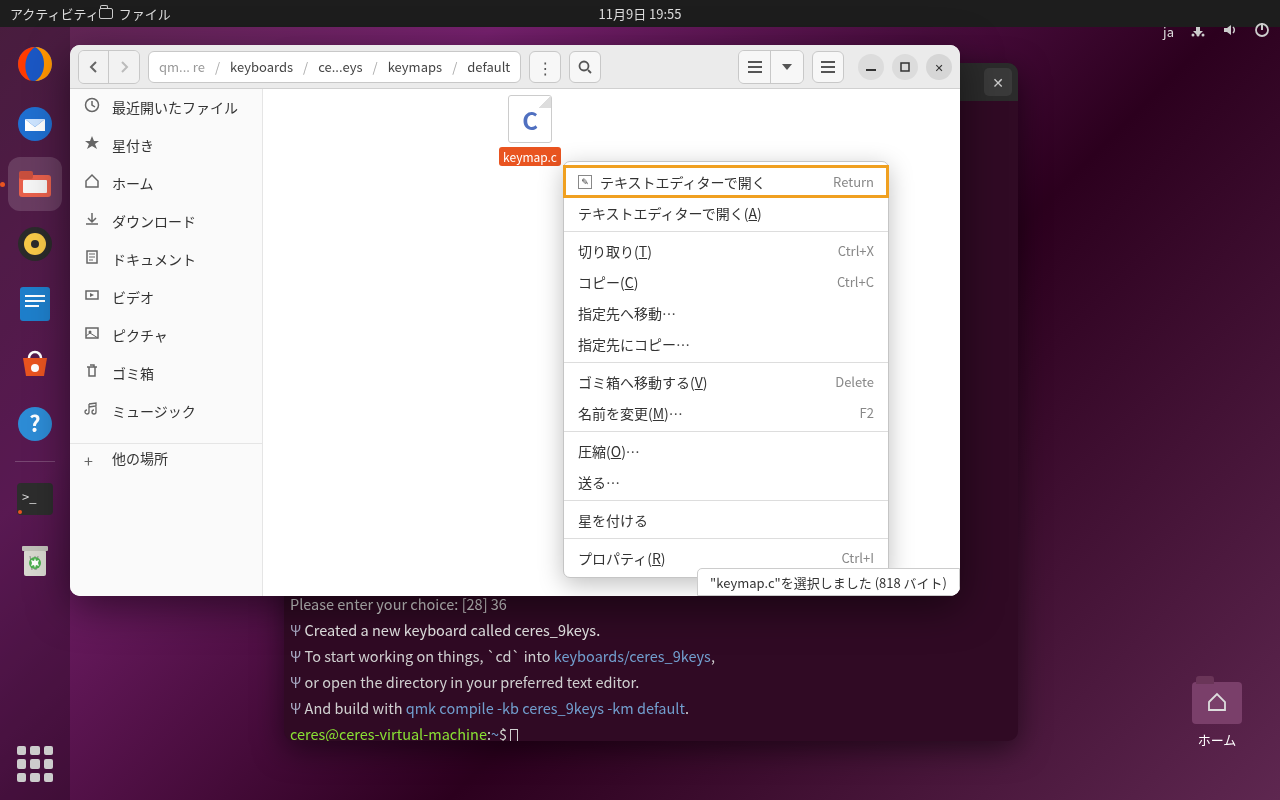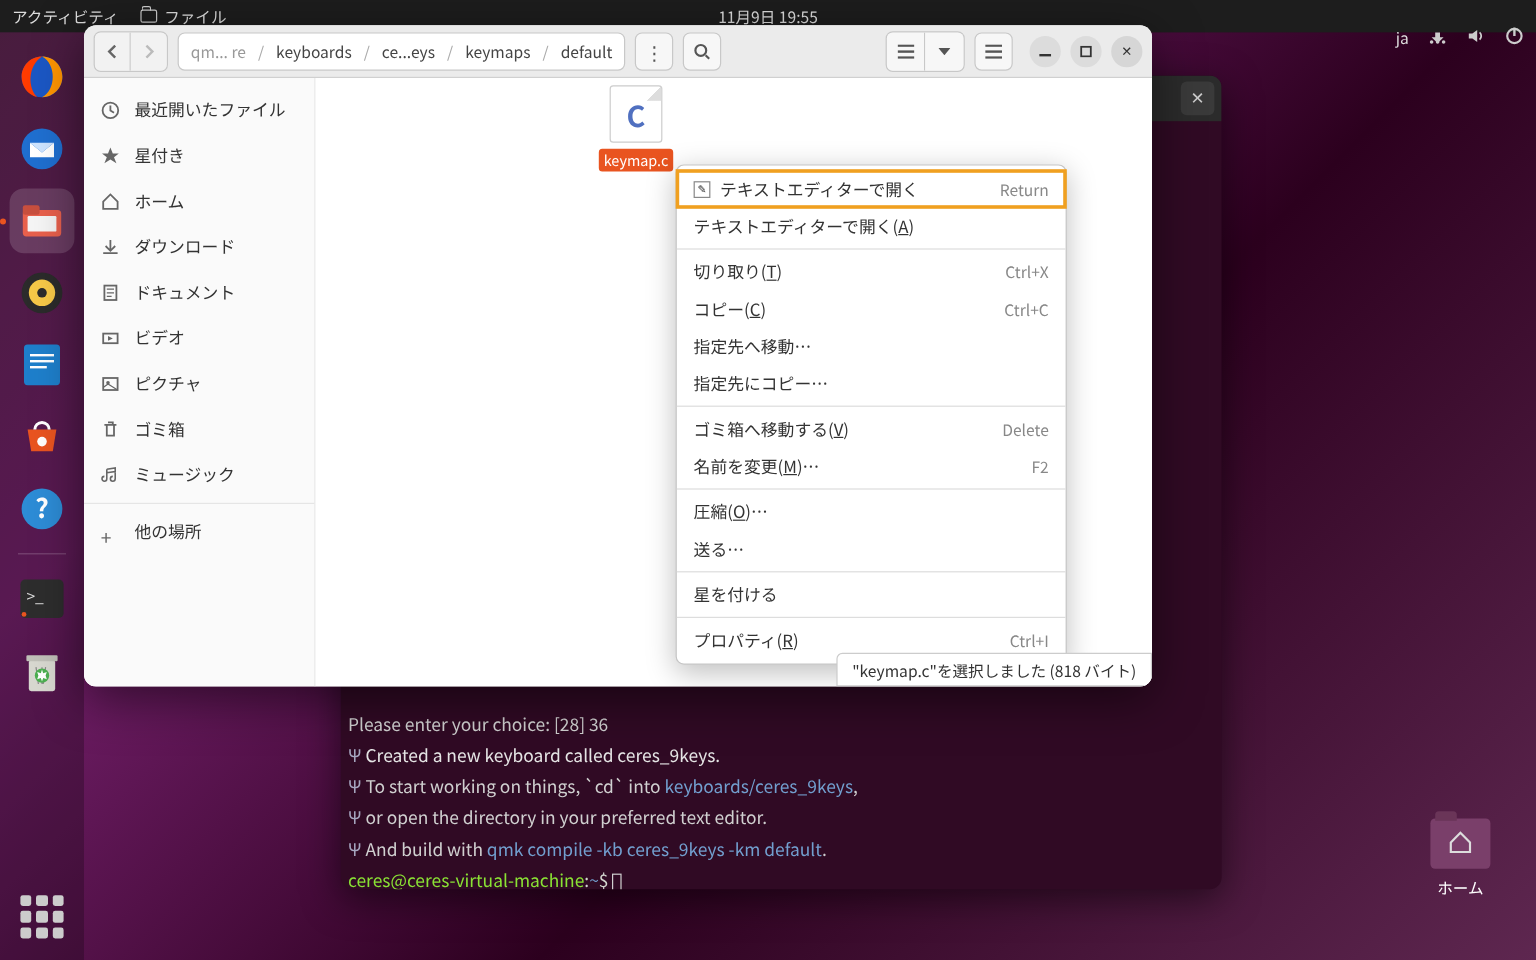--- a/index.html
+++ b/index.html
@@ -1,20 +1,20 @@
 <!DOCTYPE html>
 <html><head>
 <meta charset="utf-8">
 <style>
 * { margin: 0; padding: 0; box-sizing: border-box; font-family: "Noto Sans CJK JP", "Ubuntu", sans-serif; }
 body { width: 1280px; height: 800px; background: linear-gradient(135deg, #5e2750 0%, #77216f 25%, #2c001e 60%, #5e2750 100%); overflow: hidden; position: relative; }
 
 
 .topbar { height: 27px; background: #1d1d1d; color: #ddd; display: flex; align-items: center; font-size: 13px; padding: 0 10px; }
-.topbar .tb-left { display: flex; align-items: center; gap: 18px; }
+.topbar .tb-left { display: flex; align-items: center; }
 .topbar .tb-center { position: absolute; left: 50%; transform: translateX(-50%); }
 .topbar .tb-right { margin-left: auto; display: flex; align-items: flex-start; gap: 16px; margin-top: 36px; }
 .topbar .folder-ico { width: 14px; height: 11px; border: 1.5px solid #ccc; border-radius: 2px; display: inline-block; margin-right: 6px; position: relative; }
 .topbar .folder-ico::before { content: ""; position: absolute; top: -4px; left: 0; width: 6px; height: 3px; border: 1.5px solid #ccc; border-bottom: none; border-radius: 2px 2px 0 0; }
 .topbar svg { fill: #ccc; }
 
 
 .dock { position: absolute; left: 0; top: 27px; width: 70px; height: 773px; background: rgba(20, 5, 15, 0.3); display: flex; flex-direction: column; align-items: center; padding-top: 10px; gap: 6px; }
 .dock-item { width: 54px; height: 54px; border-radius: 12px; display: flex; align-items: center; justify-content: center; font-size: 28px; position: relative; }
 .dock-item.active { background: rgba(255,255,255,0.15); }
@@ -35,41 +35,41 @@
 .terminal .term-close { width: 28px; height: 28px; border-radius: 5px; background: #3a3a3a; color: #ccc; display: flex; align-items: center; justify-content: center; font-size: 14px; }
 .terminal .term-body { padding: 8px 6px; font-family: "Ubuntu Mono", monospace; font-size: 14.5px; line-height: 1.8; color: #d0d0d0; }
 .term-psi { color: #a6a6c0; }
 .term-cyan { color: #e5e5e5; }
 .term-green { color: #8ae234; }
 .term-blue { color: #729fcf; }
 .term-white { color: #d3d7cf; }
 .term-cursor { display: inline-block; width: 8px; height: 16px; border: 1px solid #d0d0d0; vertical-align: middle; }
 
 
-.files { position: absolute; left: 70px; top: 21px; width: 890px; height: 551px; background: #fff; border-radius: 10px; box-shadow: 0 10px 40px rgba(0,0,0,0.5); display: flex; flex-direction: column; overflow: hidden; }
+.files { position: absolute; left: 70px; top: 45px; width: 890px; height: 551px; background: #fff; border-radius: 10px; box-shadow: 0 10px 40px rgba(0,0,0,0.5); display: flex; flex-direction: column; overflow: hidden; }
 .files-header { height: 44px; background: #ebebeb; border-bottom: 1px solid #d0d0d0; display: flex; align-items: center; padding: 0 8px; gap: 8px; }
 .nav-btns { display: flex; border: 1px solid #c8c8c8; border-radius: 6px; overflow: hidden; }
 .nav-btns button { width: 30px; height: 32px; background: #f2f2f2; border: none; color: #888; display: flex; align-items: center; justify-content: center; }
 .nav-btns button:first-child { border-right: 1px solid #c8c8c8; }
 .breadcrumb { flex: none; display: flex; align-items: center; border: 1px solid #c8c8c8; border-radius: 6px; height: 32px; background: #fff; font-size: 13px; overflow: hidden; }
 .breadcrumb .bc-item { padding: 0 10px; color: #444; height: 100%; display: flex; align-items: center; }
 .breadcrumb .bc-item.current { font-weight: normal; }
 .breadcrumb .bc-sep { color: #aaa; }
 .hbtn { height: 32px; min-width: 32px; border: 1px solid #c8c8c8; border-radius: 6px; background: #f7f7f7; display: flex; align-items: center; justify-content: center; color: #555; }
 .hbtn-group { display: flex; border: 1px solid #c8c8c8; border-radius: 6px; overflow: hidden; }
 .hbtn-group .hbtn { border: none; border-radius: 0; }
 .hbtn-group .hbtn:first-child { border-right: 1px solid #c8c8c8; }
 .hspacer { flex: 1; }
 .winbtns { display: flex; gap: 8px; margin-left: 6px; }
 .winbtn { width: 26px; height: 26px; border-radius: 50%; background: #dcdcdc; display: flex; align-items: center; justify-content: center; color: #333; font-size: 11px; }
 .winbtn.close { background: #d6d6d6; }
 
 .files-body { flex: 1; display: flex; position: relative; }
 .sidebar { width: 193px; background: #fafafa; border-right: 1px solid #e5e5e5; padding: 8px 0; }
-.sb-item { height: 38px; display: flex; align-items: center; padding: 0 14px; gap: 12px; font-size: 14px; color: #333; }
+.sb-item { height: 38px; display: flex; padding: 0 14px; gap: 12px; font-size: 14px; color: #333; }
 .sb-item svg, .sb-item .sb-ico { width: 16px; height: 16px; color: #666; flex: none; }
 .sb-sep { height: 1px; background: #e5e5e5; margin: 4px 0; }
 
 .content { flex: 1; background: #fff; position: relative; padding: 10px 20px; }
 .file-icon { width: 62px; text-align: center; position: absolute; left: 236px; top: 6px; }
 .file-icon .fi-img { width: 44px; height: 48px; background: #fff; border: 1px solid #ccc; border-radius: 3px; margin: 0 auto; display: flex; align-items: center; justify-content: center; font-size: 24px; font-weight: bold; color: #5070c0; position: relative; }
 .file-icon .fi-img::after { content: ""; position: absolute; top: 0; right: 0; width: 12px; height: 12px; background: linear-gradient(135deg, transparent 48%, #ddd 50%); }
 .file-icon .fi-label { background: #e95420; color: #fff; font-size: 12px; padding: 1px 4px; border-radius: 3px; display: inline-block; margin-top: 2px; }
 
 

